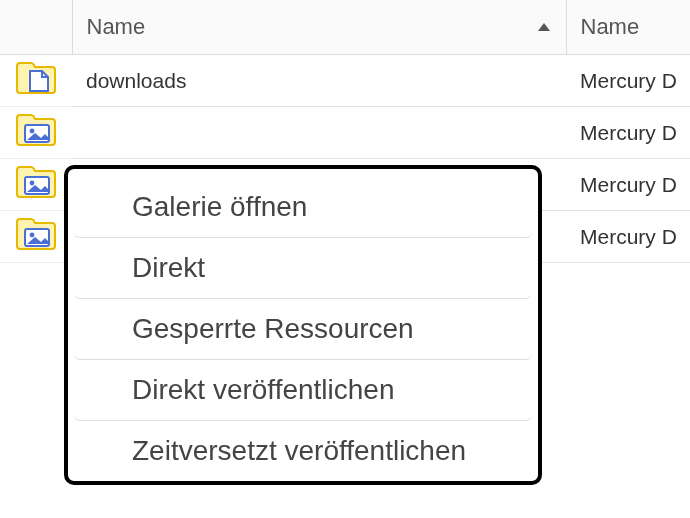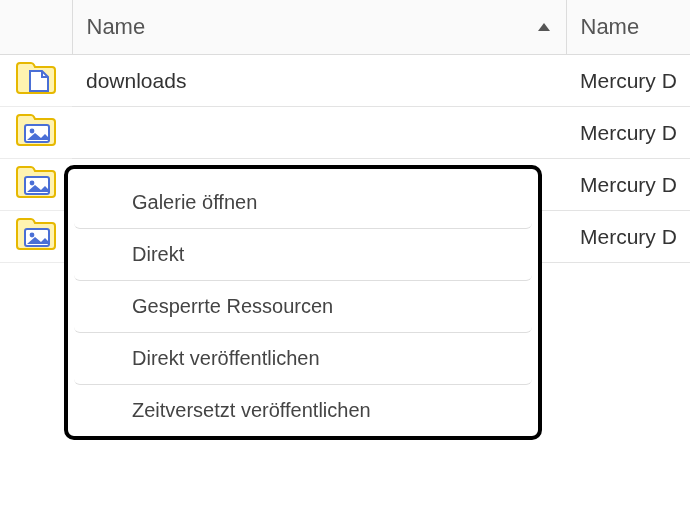--- a/index.html
+++ b/index.html
@@ -75,21 +75,21 @@
       position: absolute;
       left: 64px;
       top: 165px;
       width: 478px;
       background: #fff;
       border: 4px solid #000;
       border-radius: 10px;
       padding: 8px 6px 0 6px;
     }
     .ctx-item {
-      font-size: 20px;
+      font-size: 28px;
       color: #444;
       padding: 14px 18px 14px 58px;
       border-bottom: 1px solid #dedede;
       border-radius: 6px;
       cursor: default;
       white-space: nowrap;
     }
     .ctx-item:last-child { border-bottom: none; }
     .ctx-item.hover {
       background: #3f59d9;

